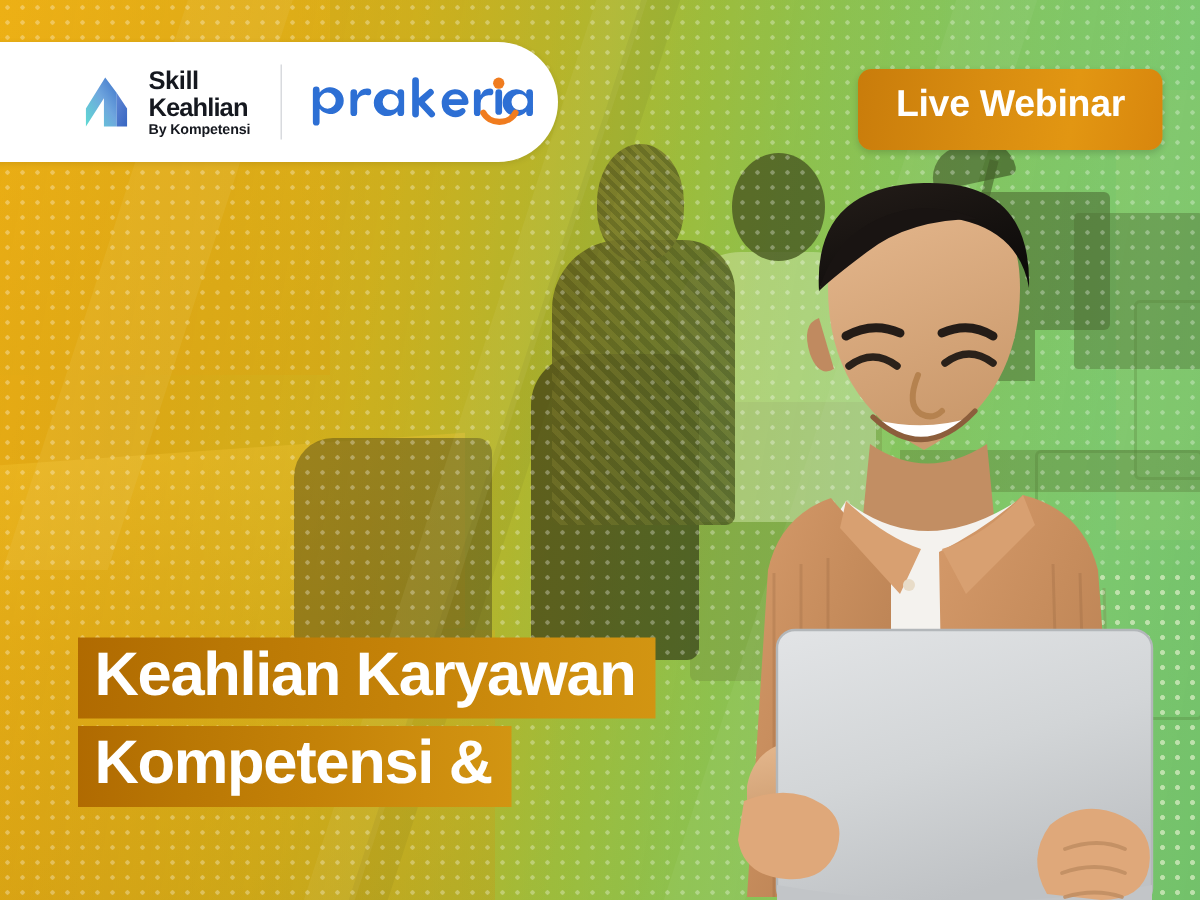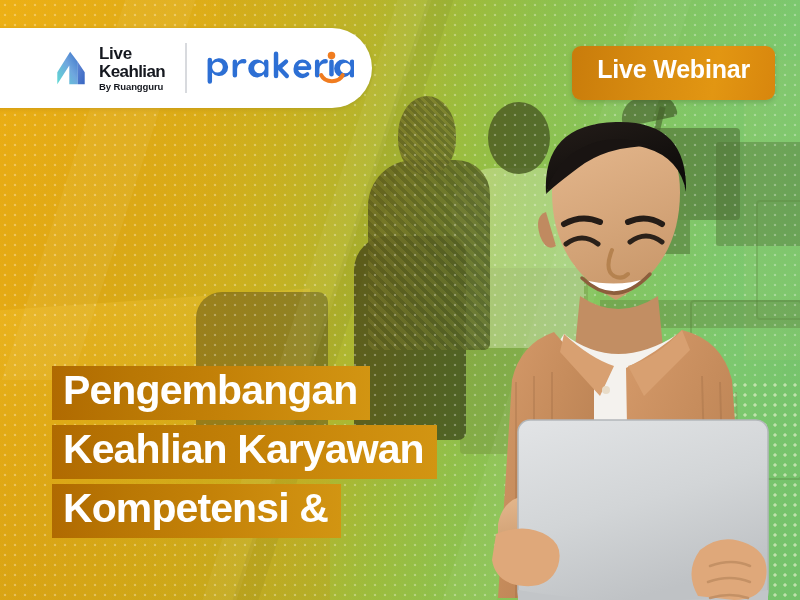--- a/index.html
+++ b/index.html
@@ -319,23 +319,23 @@
           </linearGradient>
           <linearGradient id="saG2" x1="0" y1="0" x2="1" y2="1">
             <stop offset="0%" stop-color="#7e9ee0"></stop>
             <stop offset="100%" stop-color="#3766c2"></stop>
           </linearGradient>
         </defs>
         <path d="M21 2 L6 26 L6 40 L20 18 L20 40 L30 40 L30 14 Z" fill="url(#saG)"></path>
         <path d="M22 2 L38 26 L38 40 L30 40 L30 14 Z" fill="url(#saG2)"></path>
       </svg>
       <div class="sa-text">
-        <span class="sa-l1">Live</span>
+        <span class="sa-l1">Skill</span>
         <span class="sa-l2">Keahlian</span>
-        <span class="sa-l3">By Ruangguru</span>
+        <span class="sa-l3">By Kompetensi</span>
       </div>
     </div>
 
     <div class="logo-divider"></div>
 
     <svg class="pk-logo" viewBox="0 0 168 38">
       <g fill="#2d6fd4">
 
         <path d="M4 10 a1 1 0 0 1 5 0 v2 a10 10 0 1 1 0 12 v10 a1 1 0 0 1 -5 0 z
                  m5 8 a6 6 0 1 0 12 0 a6 6 0 1 0 -12 0 z"></path>
@@ -361,18 +361,17 @@
       </g>
 
       <circle cx="142.5" cy="5" r="4.2" fill="#f07c1f"></circle>
       <path d="M131 27 a13 11 0 0 0 24 0" stroke="#f07c1f" stroke-width="4.6" fill="none" stroke-linecap="round"></path>
     </svg>
   </div>
 
   <div class="live-badge">Live Webinar</div>
 
   <div class="headline">
-    <span class="hl-line">Pengembangan</span>
     <span class="hl-line">Keahlian Karyawan</span>
     <span class="hl-line">Kompetensi &amp;</span>
   </div>
 
 </div>
 
 </body></html>

